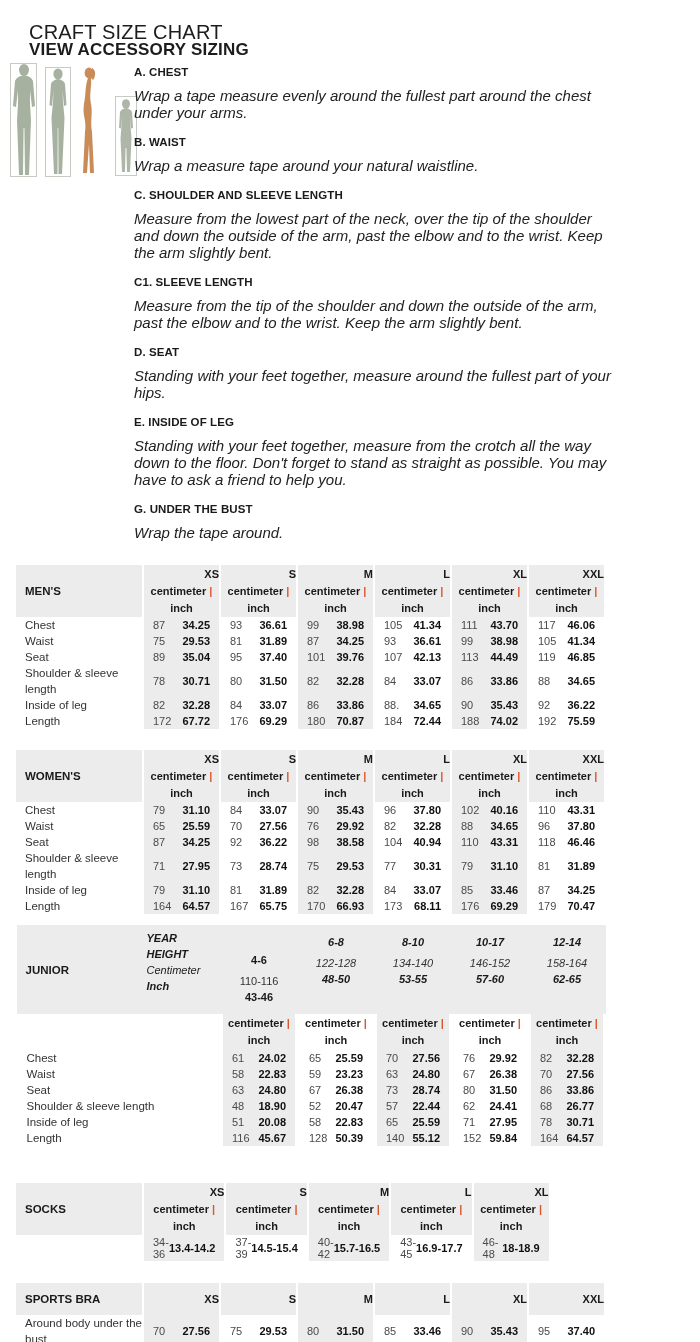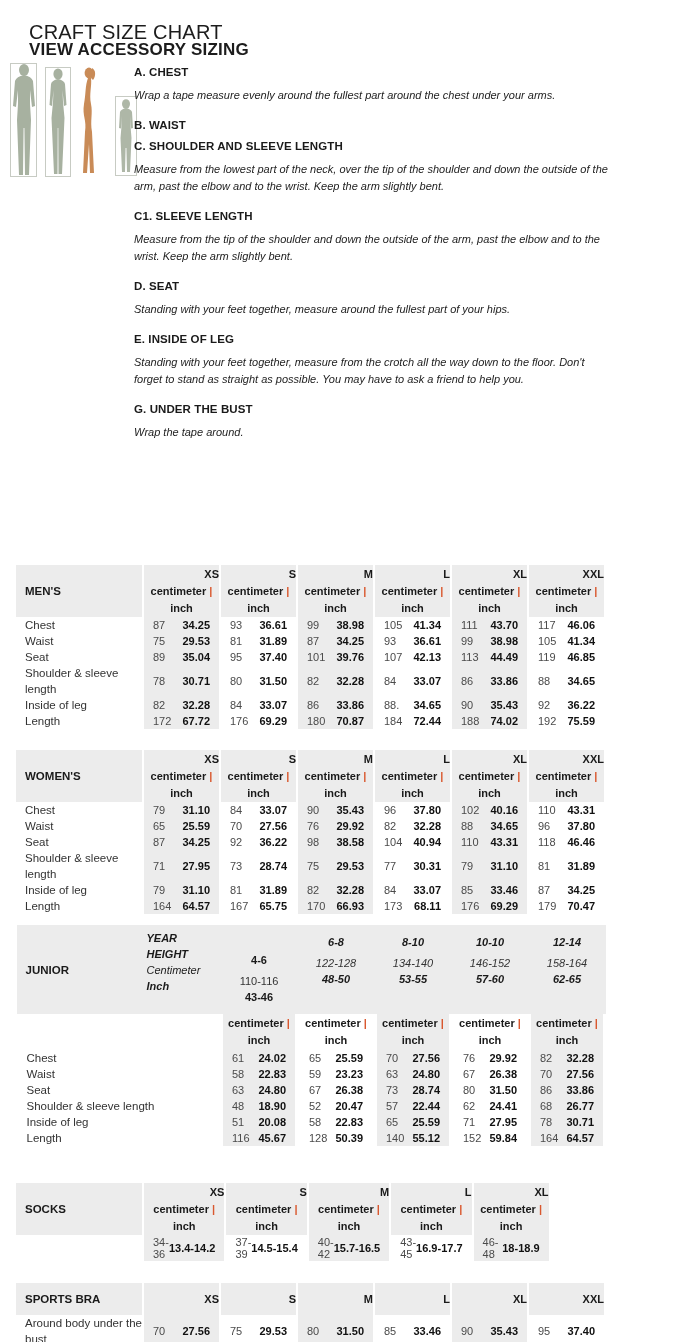--- a/index.html
+++ b/index.html
@@ -6,21 +6,21 @@
   body{width:700px;font-family:"Liberation Sans", sans-serif;color:#1a1a1a;}
   .page{position:relative;width:700px;height:1342px;background:#fff;overflow:hidden;}
 
   .title{position:absolute;left:29px;top:8px;font-size:20px;font-weight:400;color:#1c1c1c;letter-spacing:.2px;}
   .subtitle{position:absolute;left:29px;top:40px;font-size:17px;font-weight:700;color:#1c1c1c;letter-spacing:.2px;cursor:pointer;text-decoration:none;}
 
   .figure{position:absolute;left:8px;top:60px;width:140px;height:126px;}
 
   .guide{position:absolute;left:134px;top:66px;width:480px;}
   .sec h3{font-size:11.5px;font-weight:700;margin:0 0 9px 0;color:#1a1a1a;letter-spacing:.1px;}
-  .sec p{font-size:11px;font-style:italic;font-weight:400;line-height:17px;margin:0 0 15px 0;color:#222;}
+  .sec p{font-size:15px;font-style:italic;font-weight:400;line-height:17px;margin:0 0 15px 0;color:#222;}
 
   .tbl{position:absolute;left:14px;}
   #t-mens{top:565px}
   #t-womens{top:750px}
   #t-junior{top:925px}
   #t-socks{top:1183px}
   #t-bra{top:1283px}
 
   table{border-collapse:collapse;table-layout:fixed;font-size:11px;color:#1a1a1a;}
   th,td{padding:0;margin:0;border-left:2px solid #fff;border-right:2px solid #fff;vertical-align:middle;font-weight:400;}
@@ -88,20 +88,21 @@
     </svg>
   </div>
 
   <div class="guide">
     <section class="sec">
       <h3>A. CHEST</h3>
       <p>Wrap a tape measure evenly around the fullest part around the chest under your arms.</p>
     </section>
     <section class="sec">
       <h3>B. WAIST</h3>
+      <p>Wrap a measure tape around your natural waistline.</p>
     </section>
     <section class="sec">
       <h3>C. SHOULDER AND SLEEVE LENGTH</h3>
       <p>Measure from the lowest part of the neck, over the tip of the shoulder and down the outside of the arm, past the elbow and to the wrist. Keep the arm slightly bent.</p>
     </section>
     <section class="sec">
       <h3>C1. SLEEVE LENGTH</h3>
       <p>Measure from the tip of the shoulder and down the outside of the arm, past the elbow and to the wrist. Keep the arm slightly bent.</p>
     </section>
     <section class="sec">
@@ -711,21 +712,21 @@
               <div class="jage">6-8</div>
               <div class="jcm">122-128</div>
               <div class="jin">48-50</div>
             </th>
             <th class="g jcol">
               <div class="jage">8-10</div>
               <div class="jcm">134-140</div>
               <div class="jin">53-55</div>
             </th>
             <th class="g jcol">
-              <div class="jage">10-10</div>
+              <div class="jage">10-17</div>
               <div class="jcm">146-152</div>
               <div class="jin">57-60</div>
             </th>
             <th class="g jcol">
               <div class="jage">12-14</div>
               <div class="jcm">158-164</div>
               <div class="jin">62-65</div>
             </th>
           </tr>
           <tr class="junit">

